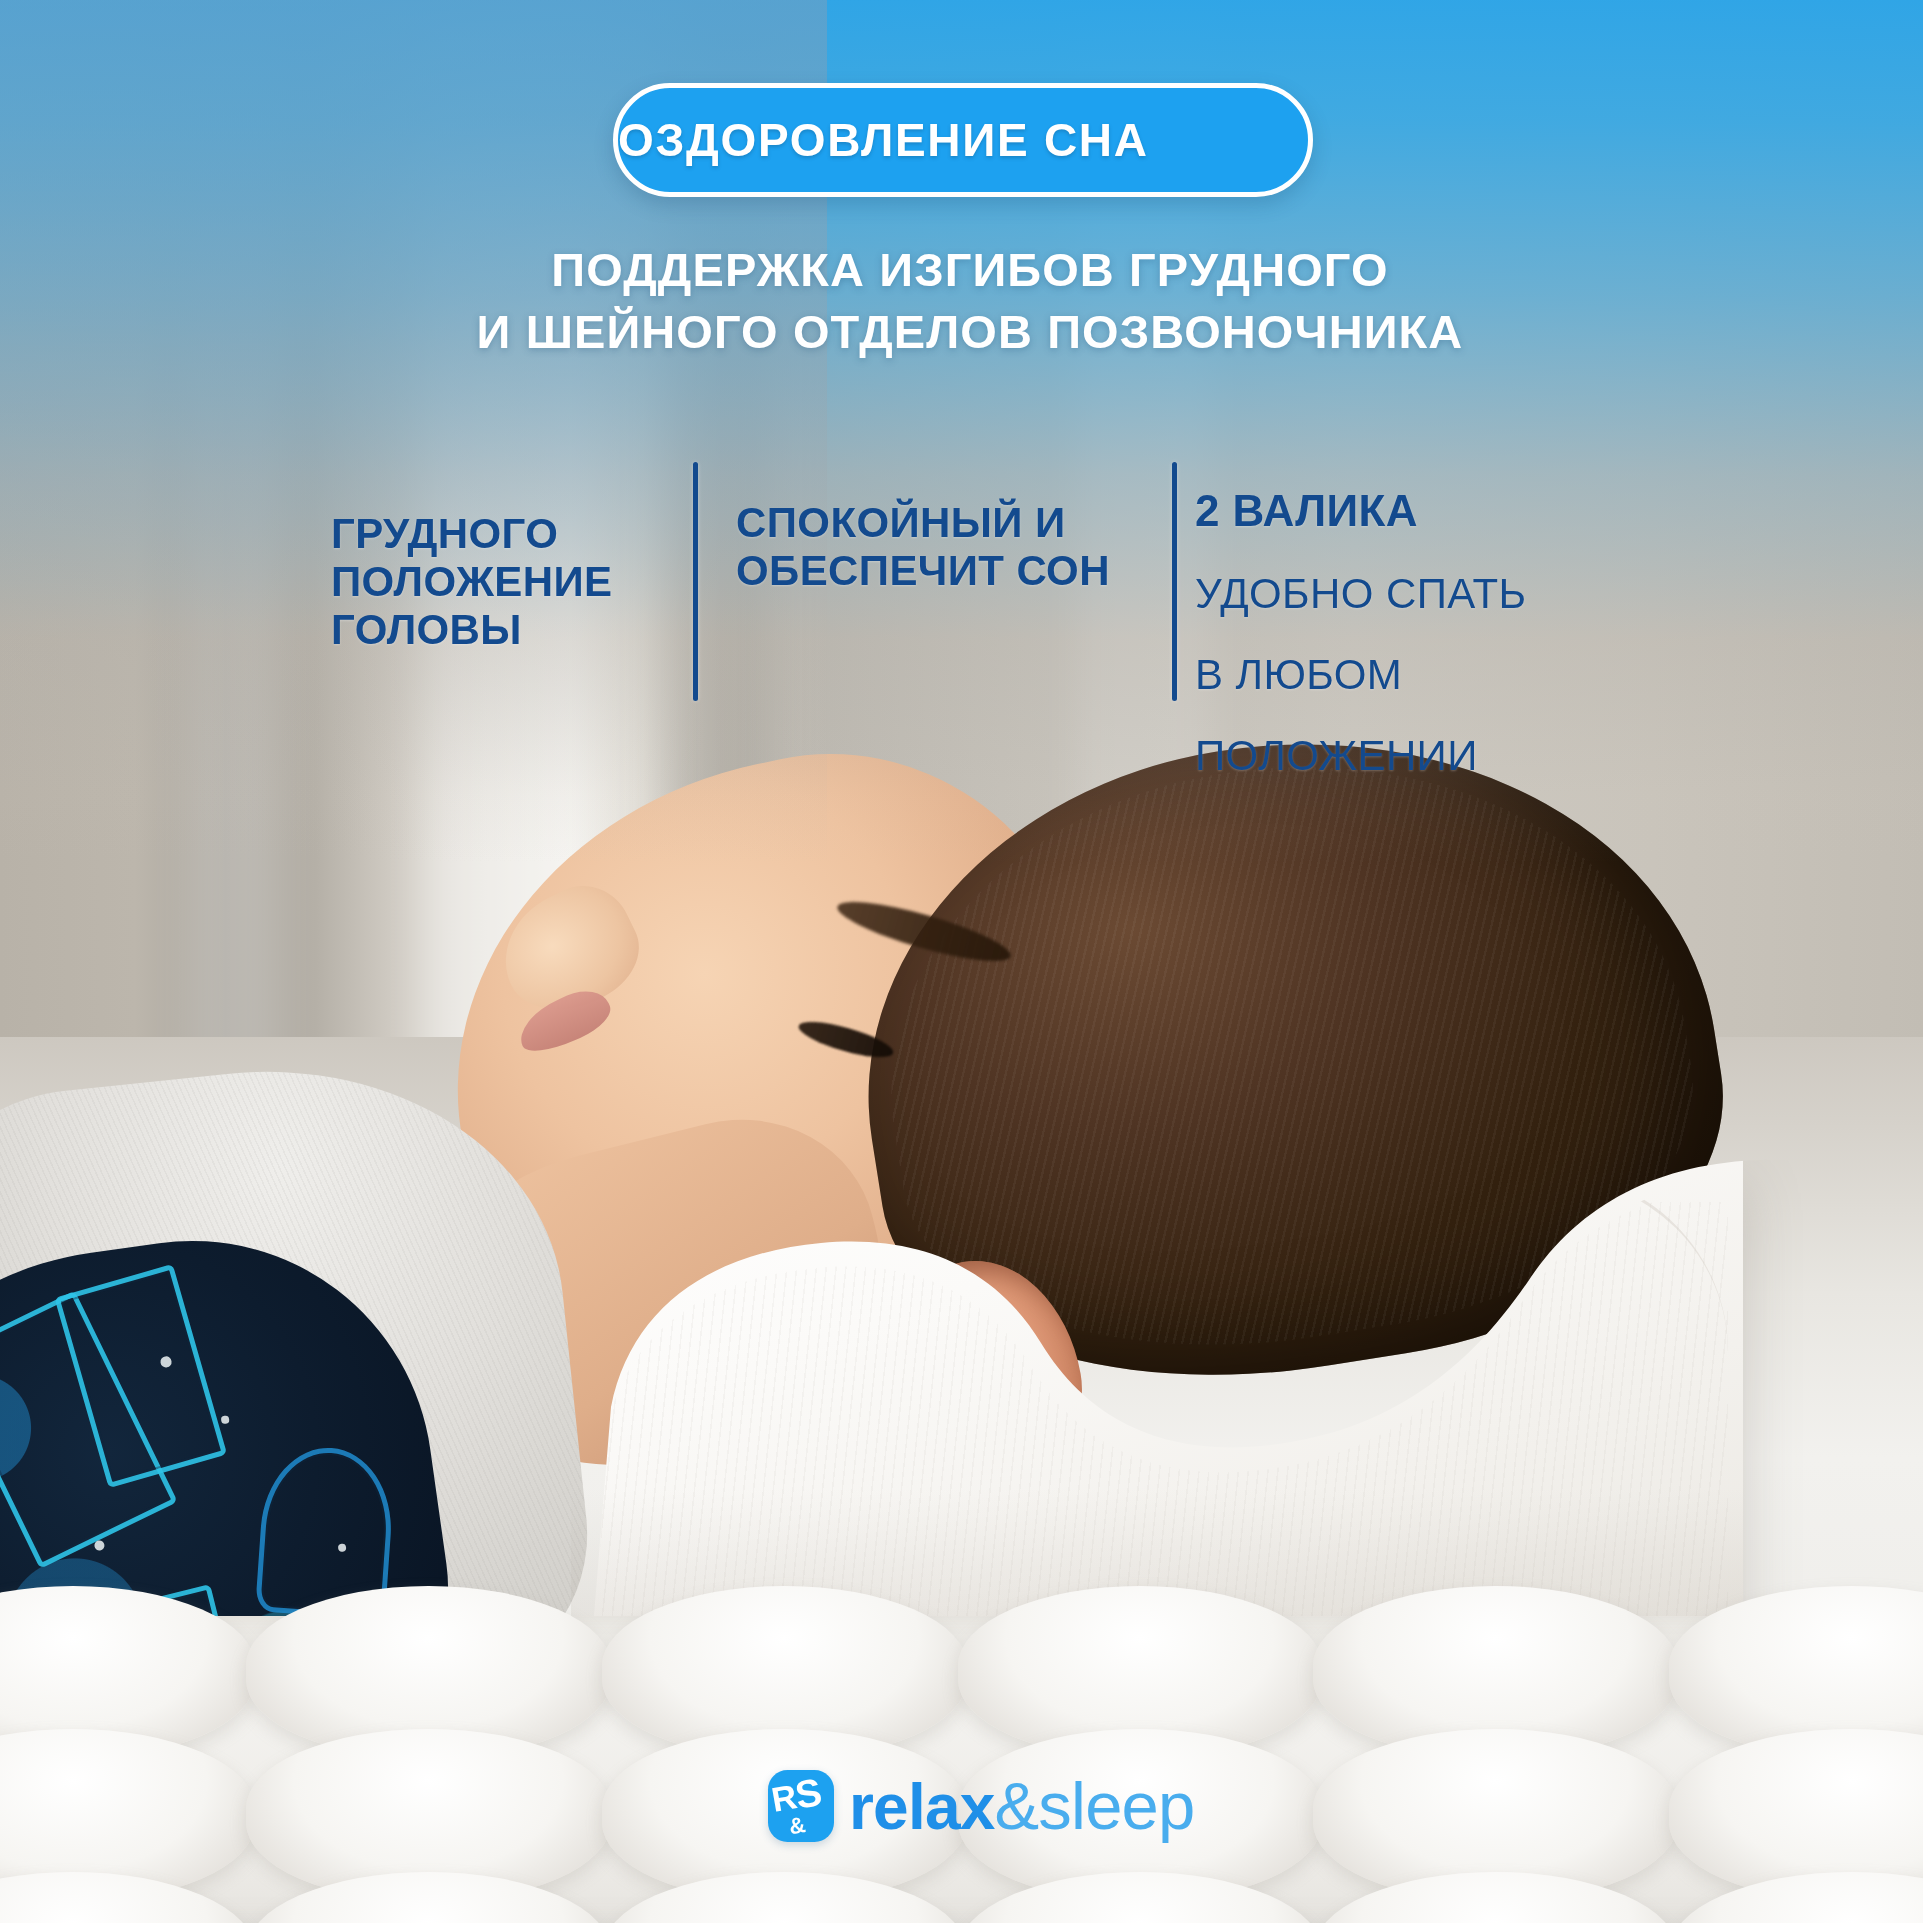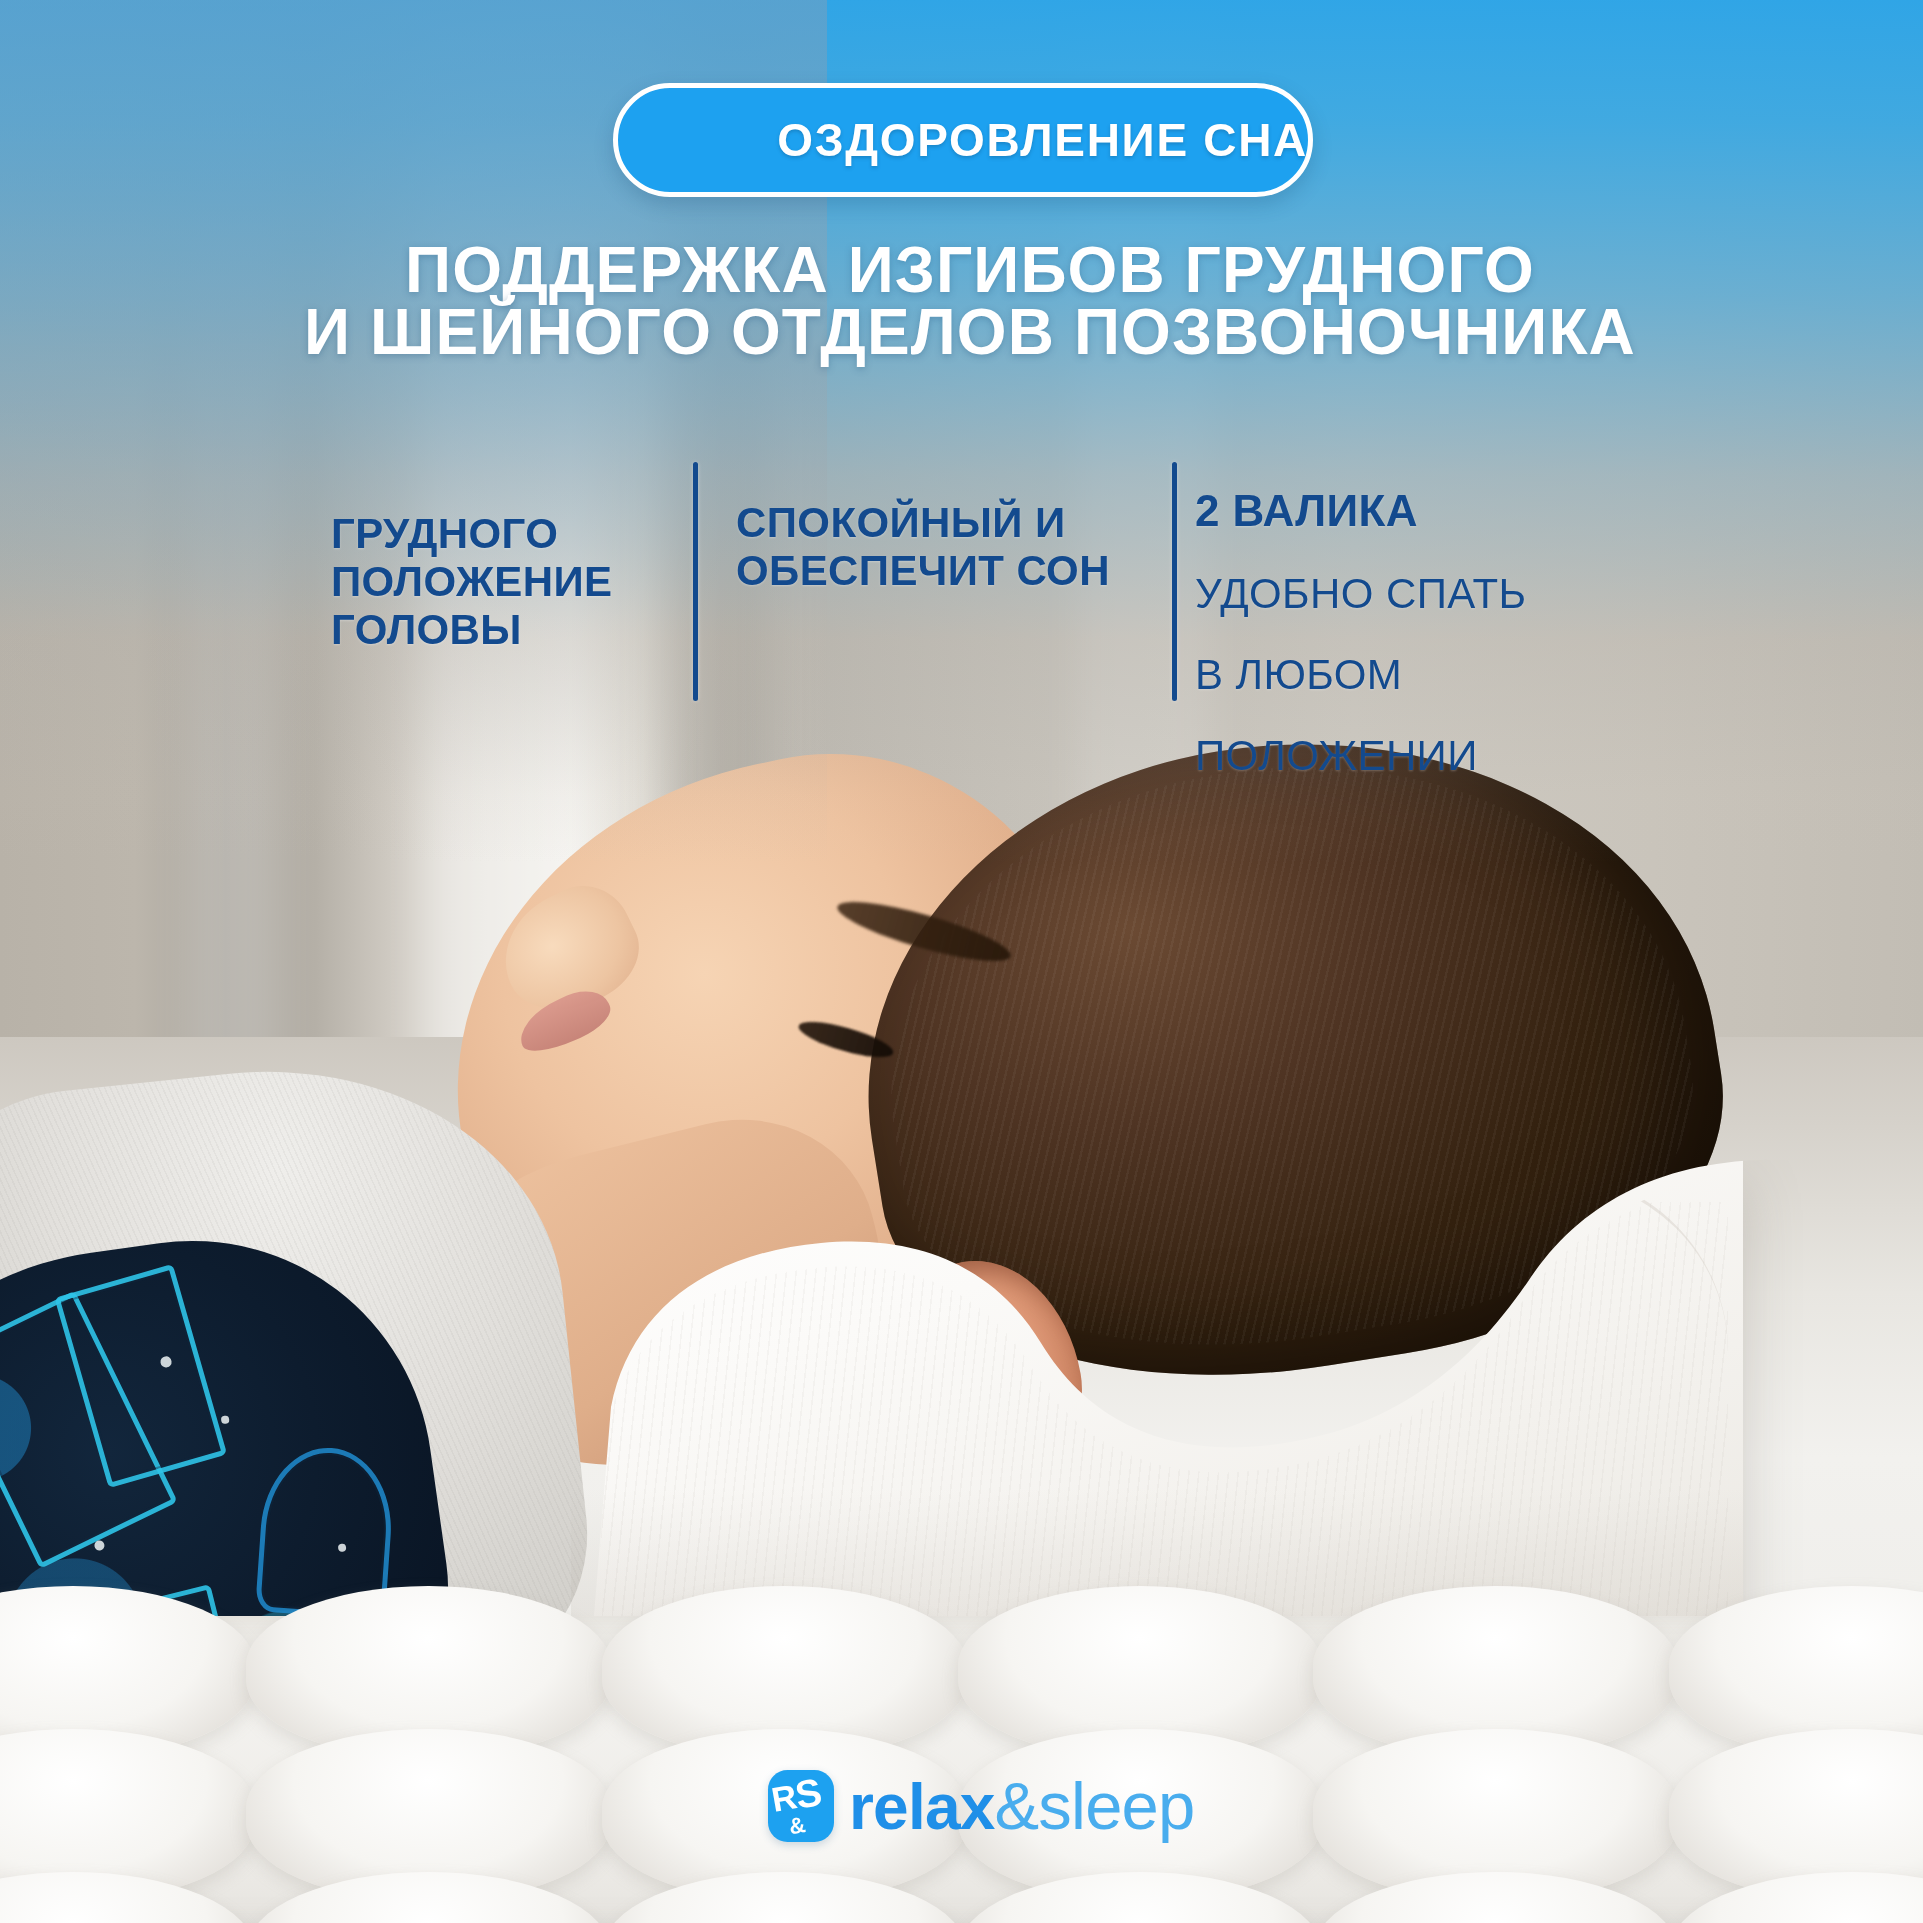--- a/index.html
+++ b/index.html
@@ -194,33 +194,33 @@
       rgba(185,180,172,.18) 72%,
       rgba(200,195,186,0) 100%);
     mix-blend-mode:normal;
   }
 
   
   .badge{
     position:absolute;left:613px;top:83px;width:700px;height:114px;
     background:#1da1f0;border:5.3px solid #ffffff;border-radius:60px;
     box-sizing:border-box;
-    display:flex;align-items:center;justify-content:flex-end;
+    display:flex;align-items:center;justify-content:flex-start;
     box-shadow:0 7.5px 19.5px rgba(25,70,110,.22);
   }
   .badge-text{
     color:#ffffff;font-weight:bold;font-size:46px;letter-spacing:1.7px;
     text-shadow:0 1.5px 3.8px rgba(18,70,110,.30);
     white-space:nowrap;
   }
 
   .subtitle{
     position:absolute;left:16px;right:0;top:239px;
     text-align:center;color:#ffffff;font-weight:bold;
-    font-size:64px;line-height:62px;letter-spacing:1.1px;
+    font-size:47px;line-height:62px;letter-spacing:1.1px;
     text-shadow:0 2.3px 7.5px rgba(40,90,130,.35);
   }
   .subtitle div{white-space:nowrap;}
 
   .features{
     position:absolute;left:0;top:451px;width:1924px;height:271px;
   }
   .divider{
     position:absolute;top:10.5px;width:5.3px;height:239px;
     background:#134a8e;border-radius:3px;

